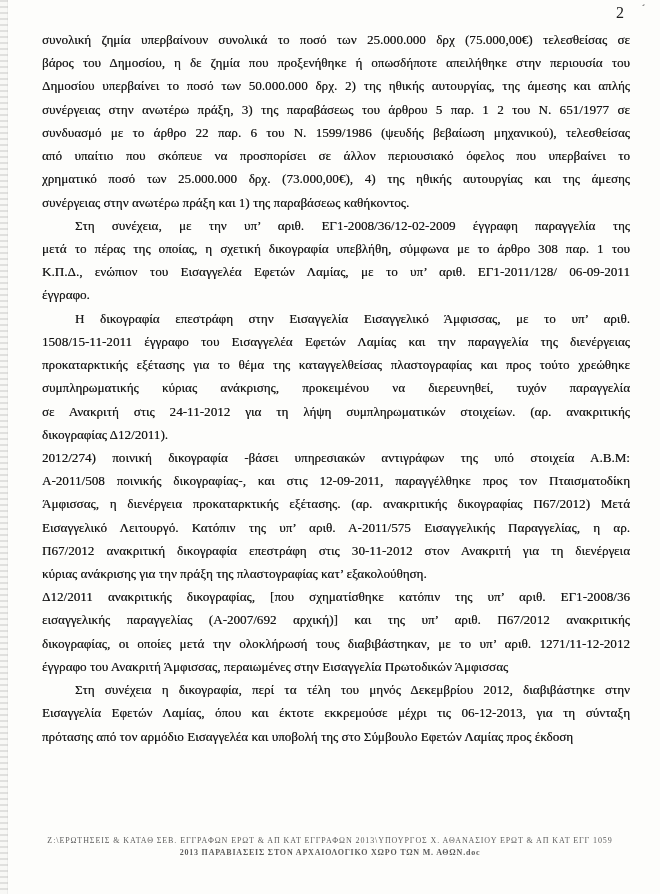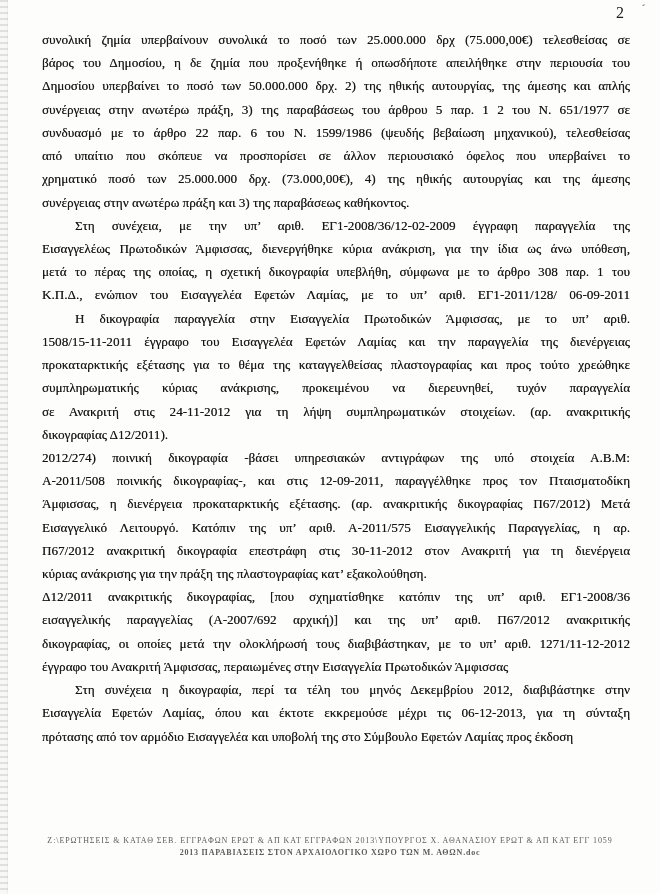--- a/index.html
+++ b/index.html
@@ -78,26 +78,26 @@
   <div class="corner-mark">ˊ</div>
 
   <div class="body-text" id="doc-body">
       <div class="line">συνολική ζημία υπερβαίνουν συνολικά το ποσό των 25.000.000 δρχ (75.000,00€) τελεσθείσας σε</div>
       <div class="line">βάρος του Δημοσίου, η δε ζημία που προξενήθηκε  ή οπωσδήποτε απειλήθηκε στην περιουσία του</div>
       <div class="line">Δημοσίου υπερβαίνει το ποσό των 50.000.000 δρχ. 2) της ηθικής αυτουργίας, της άμεσης και απλής</div>
       <div class="line">συνέργειας στην ανωτέρω πράξη, 3) της παραβάσεως του άρθρου 5 παρ. 1 2 του Ν. 651/1977 σε</div>
       <div class="line">συνδυασμό με το άρθρο 22 παρ. 6 του Ν. 1599/1986 (ψευδής βεβαίωση μηχανικού), τελεσθείσας</div>
       <div class="line">από υπαίτιο που σκόπευε να προσπορίσει σε άλλον περιουσιακό όφελος που υπερβαίνει το</div>
       <div class="line">χρηματικό ποσό των 25.000.000 δρχ. (73.000,00€), 4) της ηθικής αυτουργίας και της άμεσης</div>
-      <div class="line last">συνέργειας στην ανωτέρω πράξη και 3) της παραβάσεως καθήκοντος.</div>
+      <div class="line last">συνέργειας στην ανωτέρω πράξη και 1) της παραβάσεως καθήκοντος.</div>
       <div class="line indent">Στη συνέχεια, με την υπ’ αριθ. ΕΓ1-2008/36/12-02-2009 έγγραφη παραγγελία της</div>
-      <div class="line">Εισαγγελέως Πρωτοδικών Άμφισσας, διενεργήθηκε κύρια ανάκριση, για την ίδια ως άνω υπόθεση,</div>
       <div class="line">μετά το πέρας της οποίας, η σχετική δικογραφία υπεβλήθη, σύμφωνα με το άρθρο 308 παρ. 1 του</div>
       <div class="line">Κ.Π.Δ., ενώπιον του Εισαγγελέα Εφετών Λαμίας, με το υπ’ αριθ. ΕΓ1-2011/128/ 06-09-2011</div>
-      <div class="line indent">Η δικογραφία παραγγελία στην Εισαγγελία Πρωτοδικών Άμφισσας, με το υπ’ αριθ.</div>
+      <div class="line last">έγγραφο.</div>
+      <div class="line indent">Η δικογραφία επεστράφη στην Εισαγγελία Εισαγγελικό Άμφισσας, με το υπ’ αριθ.</div>
       <div class="line">1508/15-11-2011 έγγραφο του Εισαγγελέα Εφετών Λαμίας και την παραγγελία της διενέργειας</div>
       <div class="line">προκαταρκτικής εξέτασης για το θέμα της καταγγελθείσας πλαστογραφίας και προς τούτο χρεώθηκε</div>
       <div class="line">συμπληρωματικής κύριας ανάκρισης, προκειμένου να διερευνηθεί, τυχόν παραγγελία</div>
       <div class="line">σε Ανακριτή στις 24-11-2012  για τη λήψη συμπληρωματικών στοιχείων.  (αρ. ανακριτικής</div>
       <div class="line last">δικογραφίας Δ12/2011).</div>
       <div class="line">2012/274) ποινική δικογραφία -βάσει υπηρεσιακών αντιγράφων της υπό στοιχεία Α.Β.Μ:</div>
       <div class="line">Α-2011/508 ποινικής δικογραφίας-, και στις 12-09-2011, παραγγέλθηκε προς τον Πταισματοδίκη</div>
       <div class="line">Άμφισσας, η διενέργεια προκαταρκτικής εξέτασης. (αρ. ανακριτικής δικογραφίας Π67/2012) Μετά</div>
       <div class="line">Εισαγγελικό Λειτουργό. Κατόπιν της υπ’ αριθ. Α-2011/575 Εισαγγελικής Παραγγελίας, η αρ.</div>
       <div class="line">Π67/2012 ανακριτική δικογραφία επεστράφη στις 30-11-2012 στον Ανακριτή για τη διενέργεια</div>

